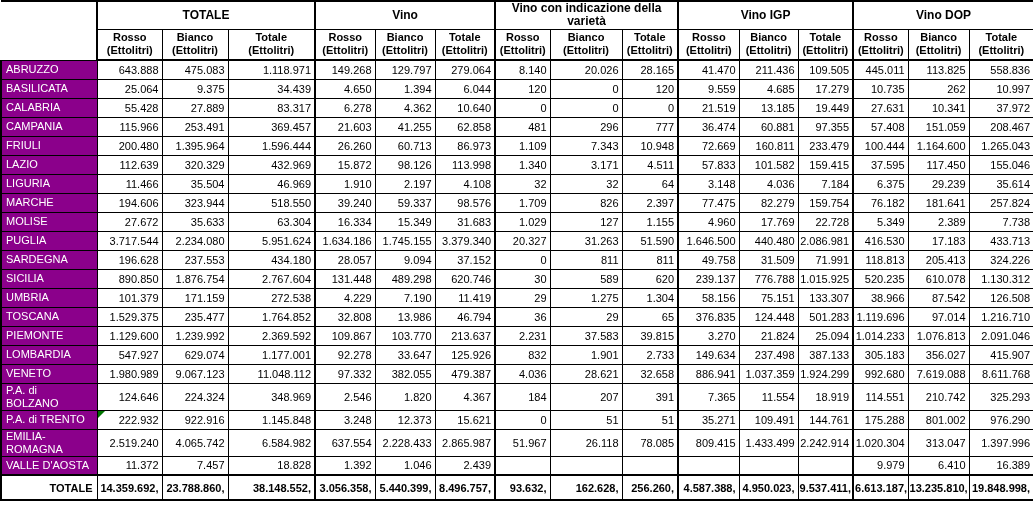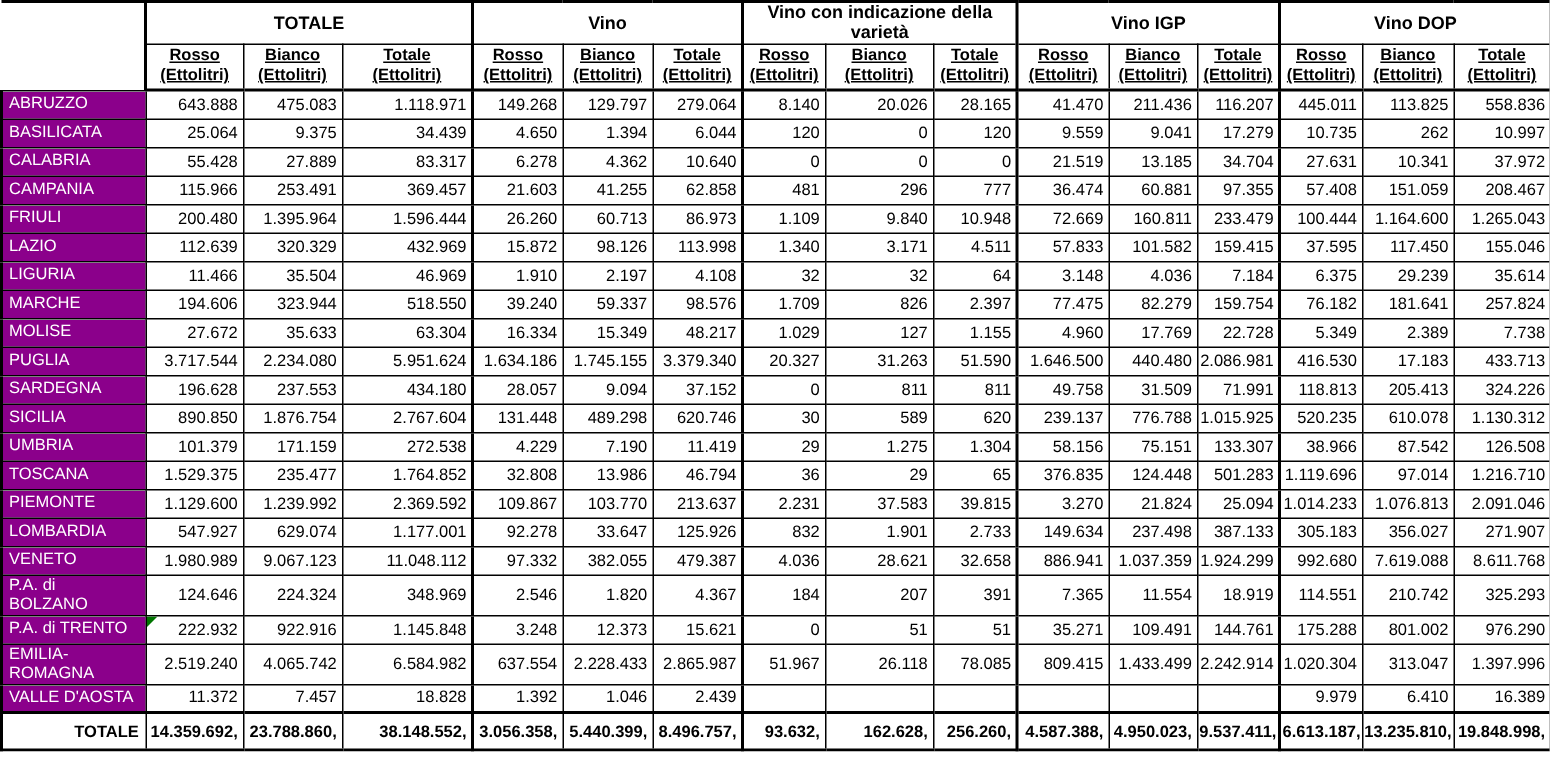--- a/index.html
+++ b/index.html
@@ -7,21 +7,21 @@
   }
   html,body{margin:0;padding:0;background:#fff;}
   body{font-family:"Liberation Sans",sans-serif;color:#000;}
   .sheet{width:1033px;}
   table{border-collapse:collapse;table-layout:fixed;width:1033px;background:var(--cellbg);}
   td,th{border:1px solid var(--grid);overflow:hidden;box-sizing:border-box;}
   
   thead th{font-weight:bold;background:#fff;text-align:center;vertical-align:middle;}
   tr.grouprow{height:28px;}
   tr.grouprow th{font-size:12px;border-top:2px solid var(--grid);line-height:1.1;padding:0 2px;}
-  tr.subrow{height:24px;text-decoration:underline;}
+  tr.subrow{height:24px;}
   tr.subrow th{font-size:11px;line-height:1.25;border-bottom:2px solid var(--grid);}
   th.corner{border:none;border-right:2px solid var(--grid);border-bottom:1px solid var(--grid);}
   
   tbody tr{height:19px;}
   tbody tr.tall{height:27px;}
   td.region{background:var(--purple);color:#fff;font-weight:normal;font-size:11px;
             padding:0 2px 0 4px;white-space:pre;line-height:1.15;border-left:2px solid var(--grid);
             vertical-align:middle;margin-left:36px;}
   td.num{text-align:right;font-size:11px;padding:0 3px 0 1px;white-space:nowrap;vertical-align:middle;position:relative;}
   .gsep{border-right:2px solid var(--grid) !important;}
@@ -135,57 +135,57 @@
           <td class="num">475.083</td>
           <td class="num gsep">1.118.971</td>
           <td class="num">149.268</td>
           <td class="num">129.797</td>
           <td class="num gsep">279.064</td>
           <td class="num">8.140</td>
           <td class="num">20.026</td>
           <td class="num gsep">28.165</td>
           <td class="num">41.470</td>
           <td class="num">211.436</td>
-          <td class="num gsep">116.207</td>
+          <td class="num gsep">109.505</td>
           <td class="num">445.011</td>
           <td class="num">113.825</td>
           <td class="num gsep">558.836</td>
         </tr>
         <tr>
           <td class="region">BASILICATA</td>
           <td class="num">25.064</td>
           <td class="num">9.375</td>
           <td class="num gsep">34.439</td>
           <td class="num">4.650</td>
           <td class="num">1.394</td>
           <td class="num gsep">6.044</td>
           <td class="num">120</td>
           <td class="num">0</td>
           <td class="num gsep">120</td>
           <td class="num">9.559</td>
-          <td class="num">9.041</td>
+          <td class="num">4.685</td>
           <td class="num gsep">17.279</td>
           <td class="num">10.735</td>
           <td class="num">262</td>
           <td class="num gsep">10.997</td>
         </tr>
         <tr>
           <td class="region">CALABRIA</td>
           <td class="num">55.428</td>
           <td class="num">27.889</td>
           <td class="num gsep">83.317</td>
           <td class="num">6.278</td>
           <td class="num">4.362</td>
           <td class="num gsep">10.640</td>
           <td class="num">0</td>
           <td class="num">0</td>
           <td class="num gsep">0</td>
           <td class="num">21.519</td>
           <td class="num">13.185</td>
-          <td class="num gsep">34.704</td>
+          <td class="num gsep">19.449</td>
           <td class="num">27.631</td>
           <td class="num">10.341</td>
           <td class="num gsep">37.972</td>
         </tr>
         <tr>
           <td class="region">CAMPANIA</td>
           <td class="num">115.966</td>
           <td class="num">253.491</td>
           <td class="num gsep">369.457</td>
           <td class="num">21.603</td>
@@ -203,21 +203,21 @@
         </tr>
         <tr>
           <td class="region">FRIULI</td>
           <td class="num">200.480</td>
           <td class="num">1.395.964</td>
           <td class="num gsep">1.596.444</td>
           <td class="num">26.260</td>
           <td class="num">60.713</td>
           <td class="num gsep">86.973</td>
           <td class="num">1.109</td>
-          <td class="num">9.840</td>
+          <td class="num">7.343</td>
           <td class="num gsep">10.948</td>
           <td class="num">72.669</td>
           <td class="num">160.811</td>
           <td class="num gsep">233.479</td>
           <td class="num">100.444</td>
           <td class="num">1.164.600</td>
           <td class="num gsep">1.265.043</td>
         </tr>
         <tr>
           <td class="region">LAZIO</td>
@@ -273,21 +273,21 @@
           <td class="num">181.641</td>
           <td class="num gsep">257.824</td>
         </tr>
         <tr>
           <td class="region">MOLISE</td>
           <td class="num">27.672</td>
           <td class="num">35.633</td>
           <td class="num gsep">63.304</td>
           <td class="num">16.334</td>
           <td class="num">15.349</td>
-          <td class="num gsep">48.217</td>
+          <td class="num gsep">31.683</td>
           <td class="num">1.029</td>
           <td class="num">127</td>
           <td class="num gsep">1.155</td>
           <td class="num">4.960</td>
           <td class="num">17.769</td>
           <td class="num gsep">22.728</td>
           <td class="num">5.349</td>
           <td class="num">2.389</td>
           <td class="num gsep">7.738</td>
         </tr>
@@ -408,21 +408,21 @@
           <td class="num">33.647</td>
           <td class="num gsep">125.926</td>
           <td class="num">832</td>
           <td class="num">1.901</td>
           <td class="num gsep">2.733</td>
           <td class="num">149.634</td>
           <td class="num">237.498</td>
           <td class="num gsep">387.133</td>
           <td class="num">305.183</td>
           <td class="num">356.027</td>
-          <td class="num gsep">271.907</td>
+          <td class="num gsep">415.907</td>
         </tr>
         <tr>
           <td class="region">VENETO</td>
           <td class="num">1.980.989</td>
           <td class="num">9.067.123</td>
           <td class="num gsep">11.048.112</td>
           <td class="num">97.332</td>
           <td class="num">382.055</td>
           <td class="num gsep">479.387</td>
           <td class="num">4.036</td>

